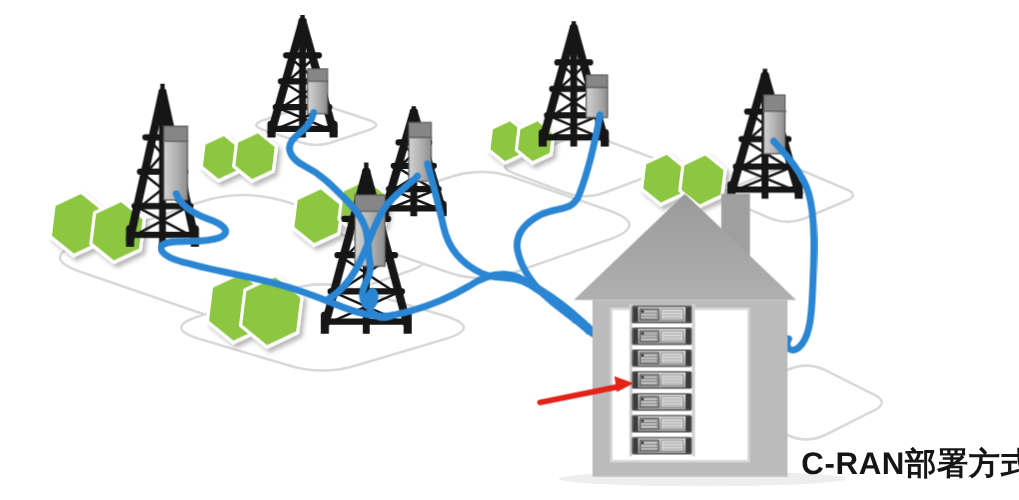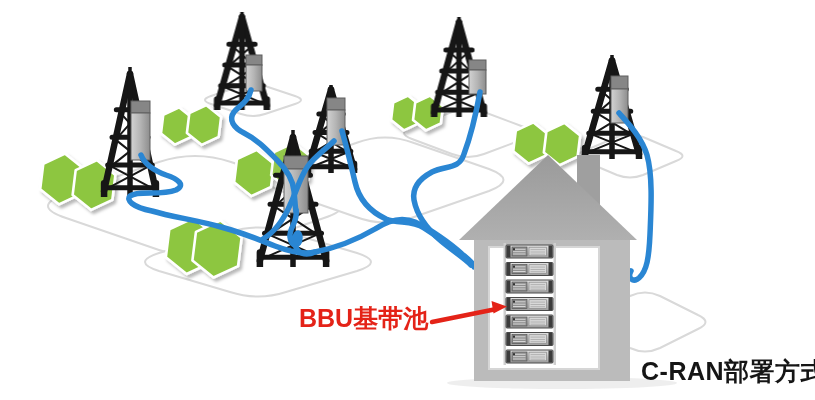--- a/index.html
+++ b/index.html
@@ -154,16 +154,15 @@
       <use href="#srv" transform="translate(506,350)"></use>
     </g>
   </g>
 
   <g>
     <path d="M432,322 L494,309.5" stroke="#e42318" stroke-width="4.5" stroke-linecap="round" fill="none"></path>
     <polygon points="507,306.5 491.5,301 493.5,313.5" fill="#e42318"></polygon>
   </g>
 </svg>
 
-<div class="label" id="bbu-label">BBU基带池</div>
 <div class="label" id="cran-label">C-RAN部署方式</div>
 
 </div>
 
 </body></html>

